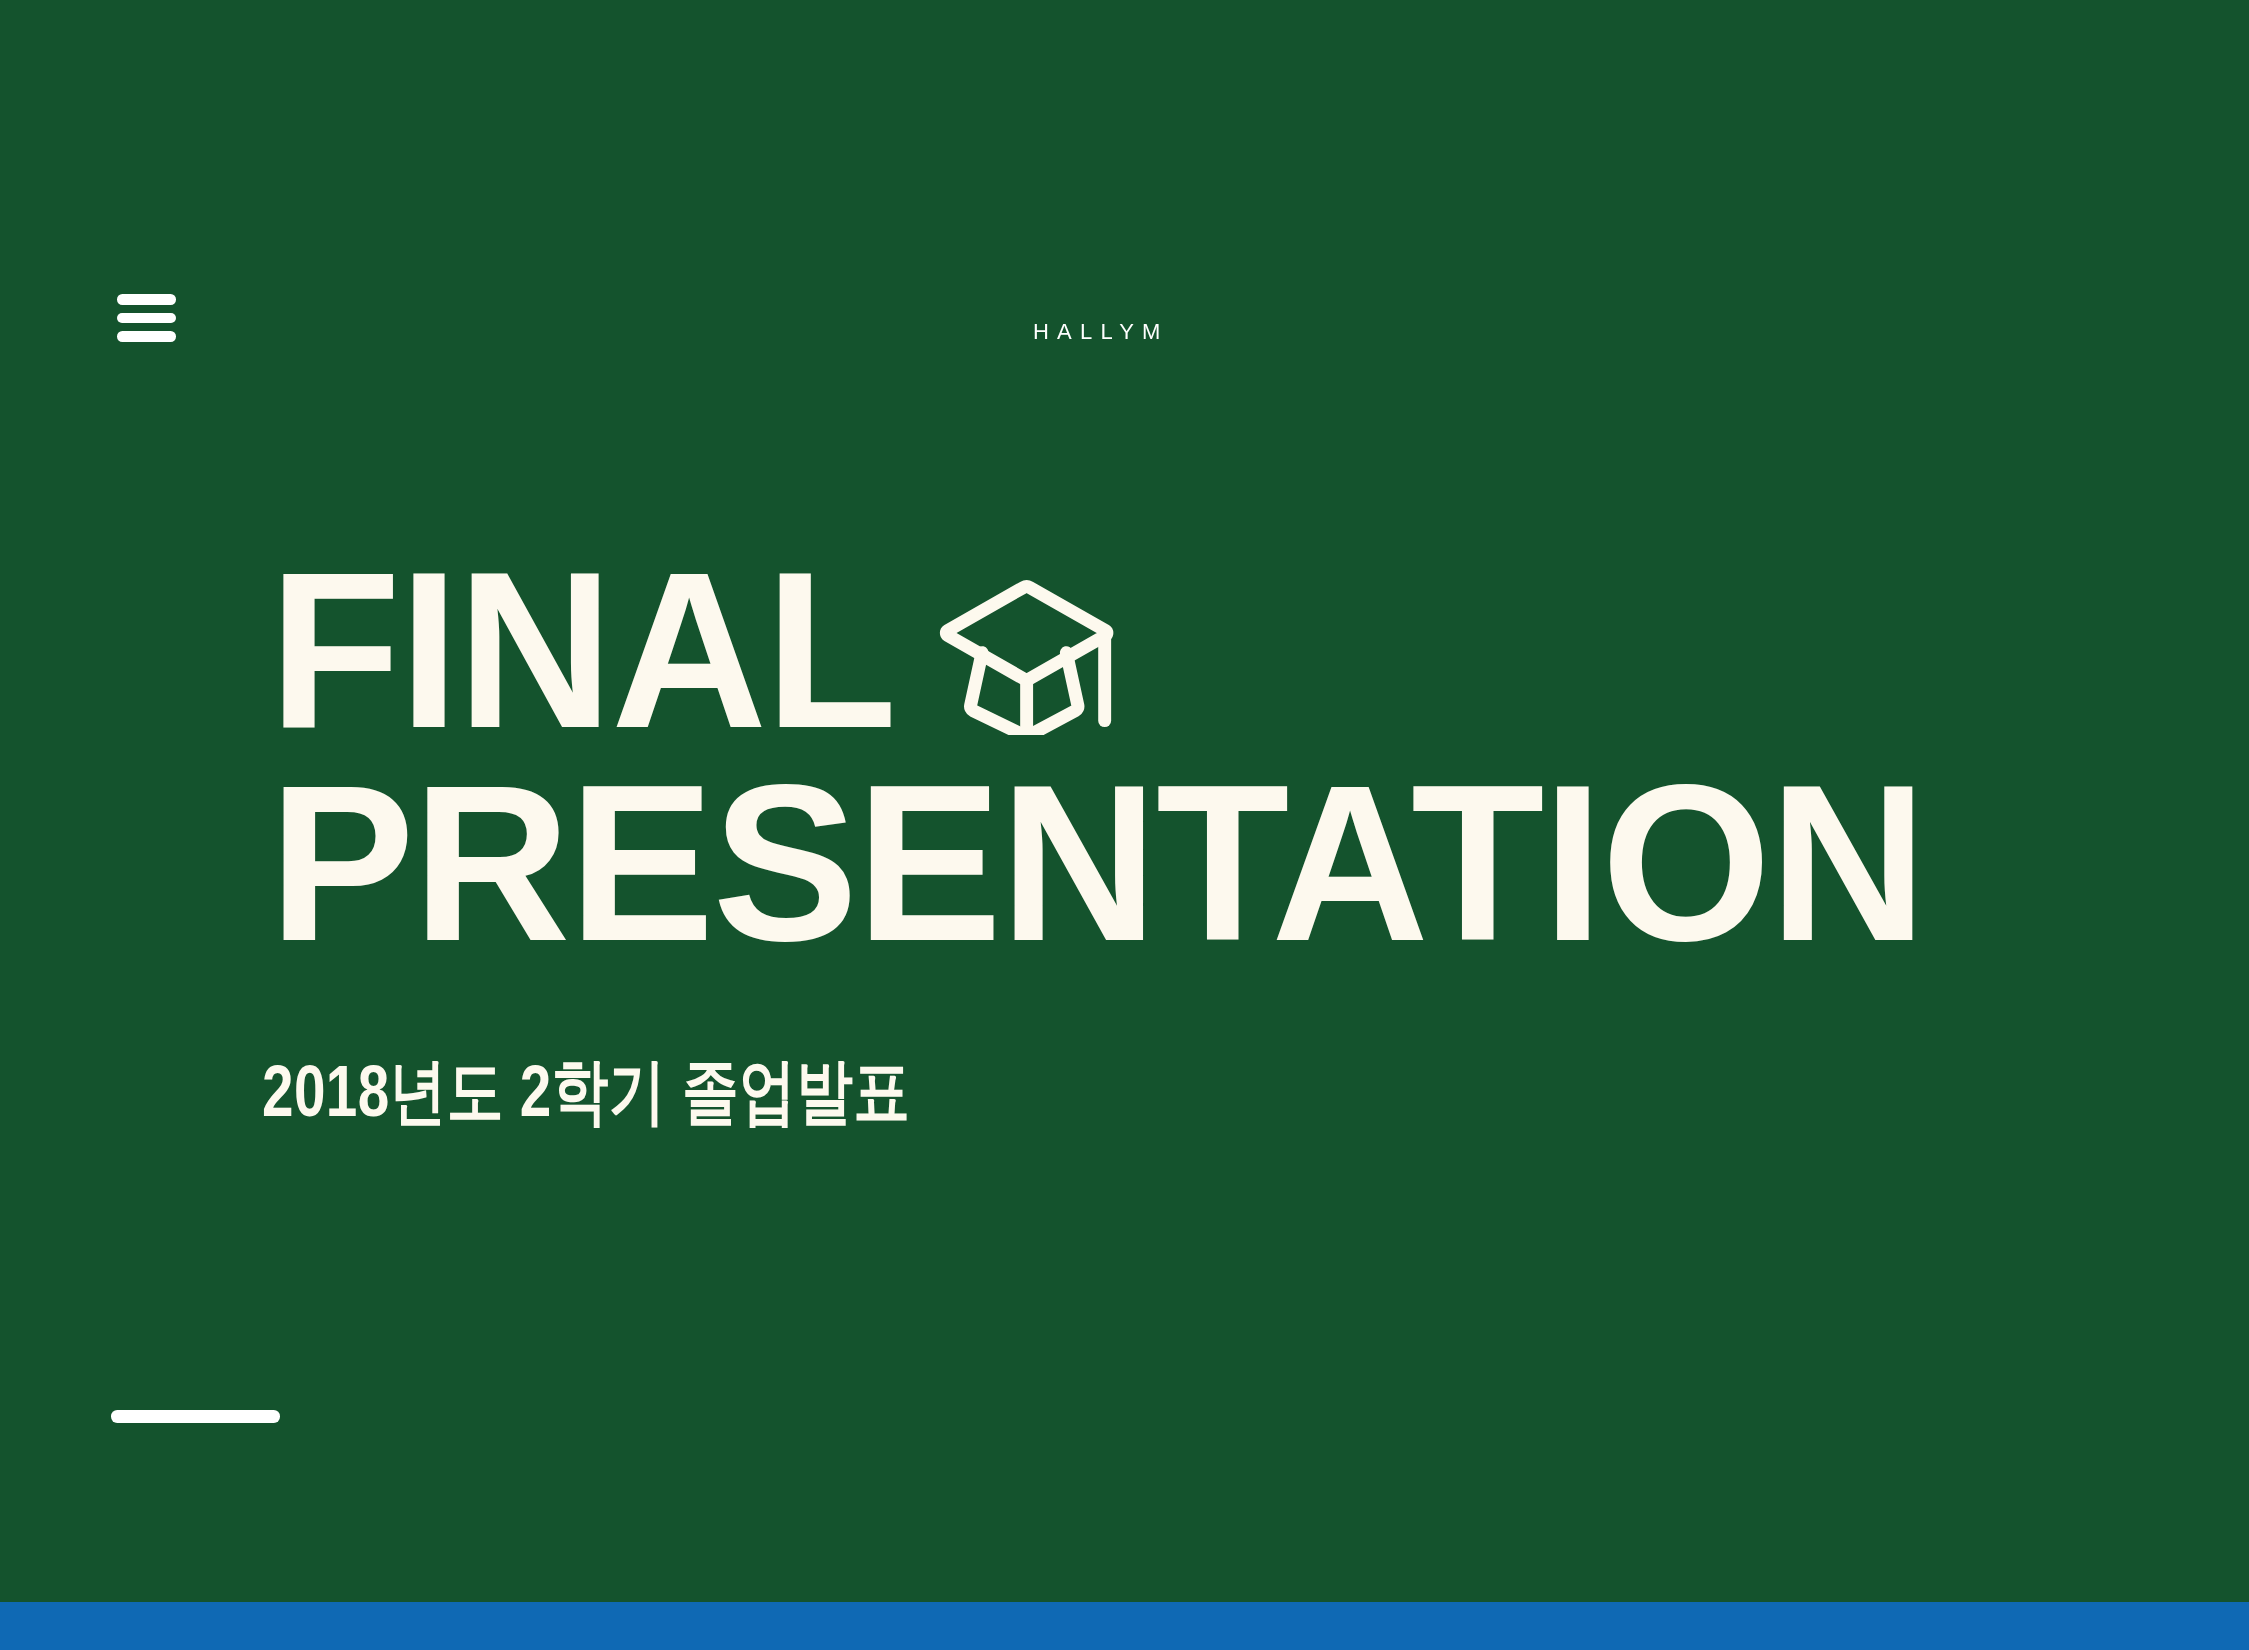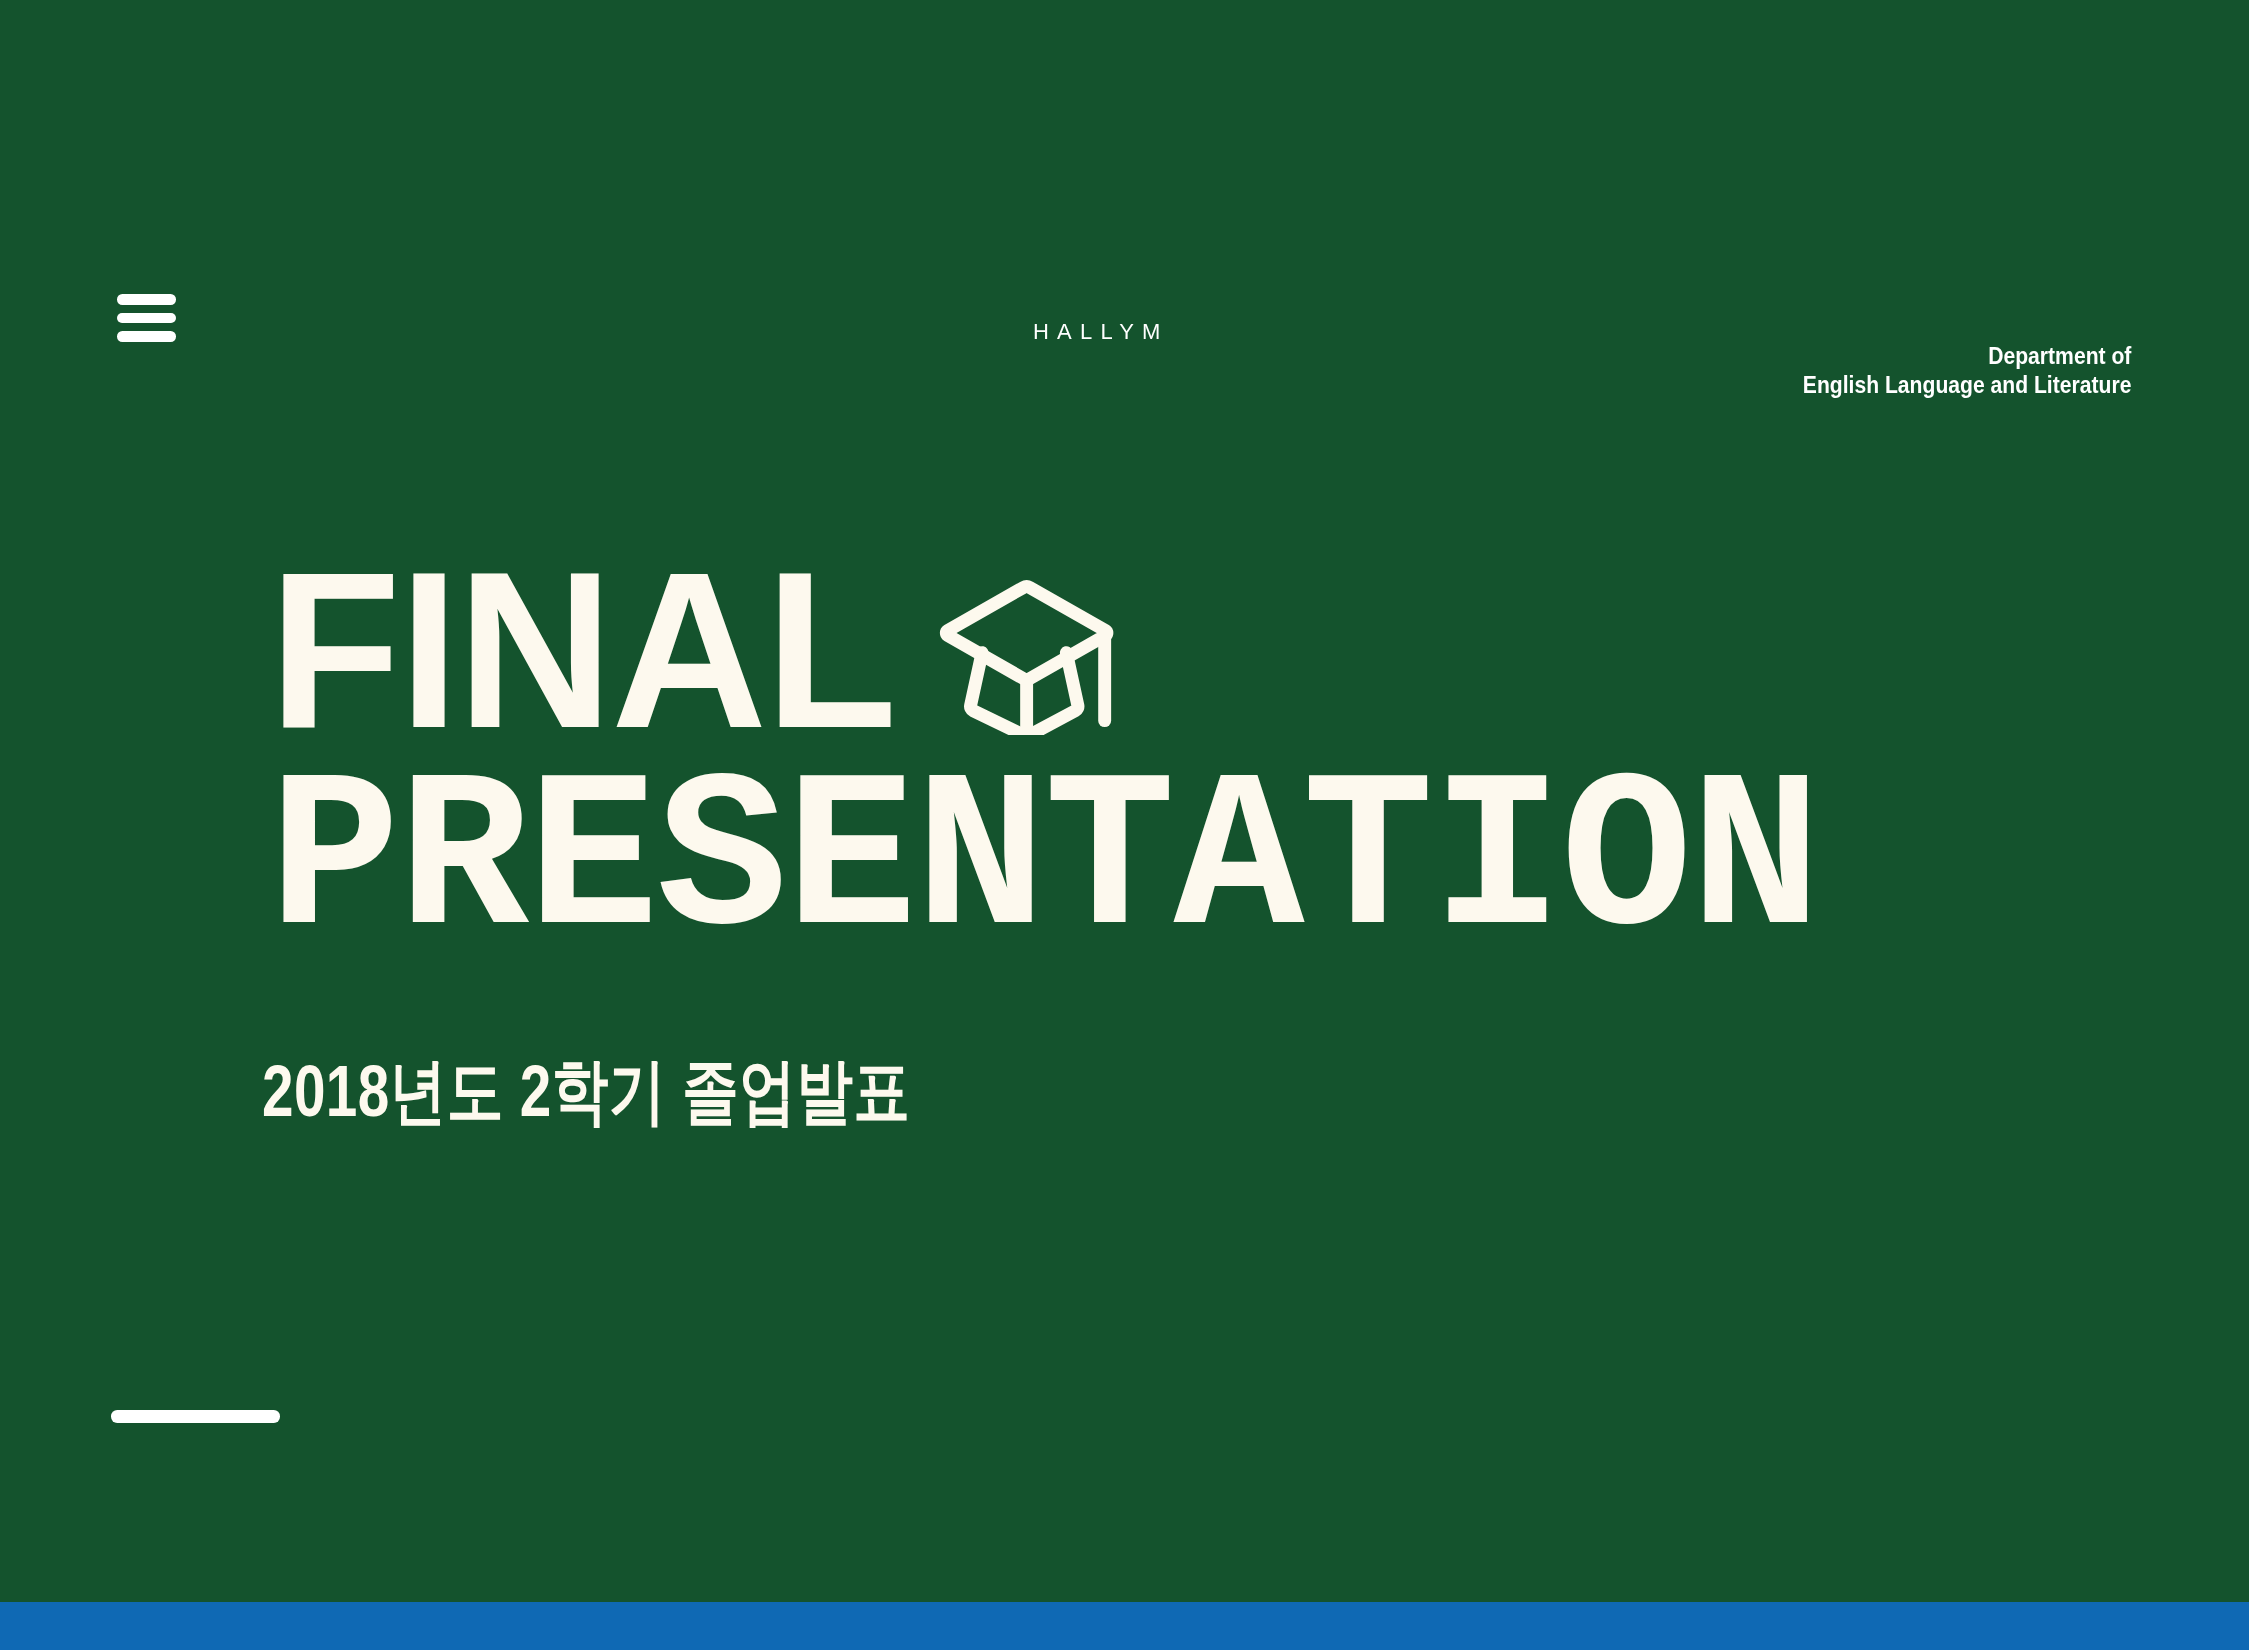--- a/index.html
+++ b/index.html
@@ -80,21 +80,21 @@
     font-size: 223px;
     font-weight: 900;
     line-height: 0.86;
     letter-spacing: -1.9px;
     color: #fdf9ee;
     white-space: nowrap;
     margin: 0;
     padding: 0;
   }
   #headline-line1 .headline-word { transform: scaleX(1.0); transform-origin: left center; }
-  #headline-line2 { margin-top: 10.6px; font-family: Liberation Mono, monospace; }
+  #headline-line2 { margin-top: 10.6px; }
   #headline-line2 .headline-word {
     font-size: 223px;
     transform: scaleX(0.985);
     transform-origin: left center;
   }
 
   
   #grad-cap-icon {
     margin-left: 20px;
     width: 187px;
@@ -134,24 +134,20 @@
 <div id="slide">
 
   <div id="menu-icon">
     <span class="bar"></span>
     <span class="bar"></span>
     <span class="bar"></span>
   </div>
 
   <div id="brand">HALLYM</div>
 
-  <div id="department">
-    <span class="dept-line">Department of</span>
-    <span class="dept-line">English Language and Literature</span>
-  </div>
 
   <div id="headline">
     <div class="headline-row" id="headline-line1">
       <div class="headline-word" style="transform: scaleX(0.968203); transform-origin: left center;">FINAL</div>
       <div id="grad-cap-icon">
         <svg viewBox="0 0 390 330" width="187" height="158" fill="none" stroke="#fdf9ee" stroke-width="27" stroke-linecap="round" stroke-linejoin="round">
           <path d="M182 22 L24 112 a6 6 0 0 0 0 10 L182 212 a14 14 0 0 0 14 0 L354 122 a6 6 0 0 0 0 -10 L196 22 a14 14 0 0 0 -14 0 Z"></path>
           <path d="M96 158 L72 268 a10 10 0 0 0 5 11 L182 330"></path>
           <path d="M272 158 L296 268 a10 10 0 0 1 -5 11 L196 330"></path>
           <path d="M189 216 L189 330"></path>

